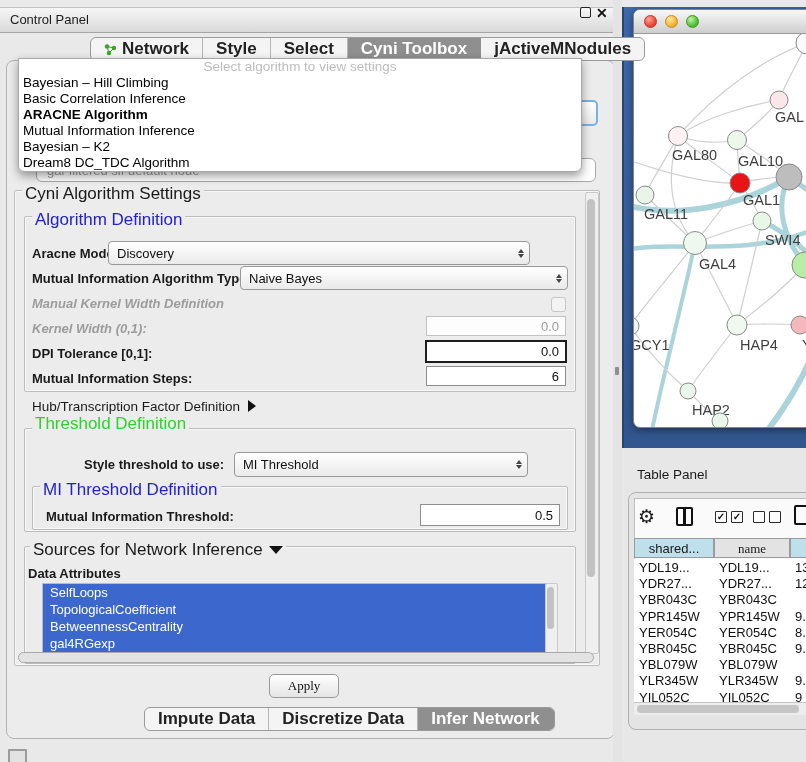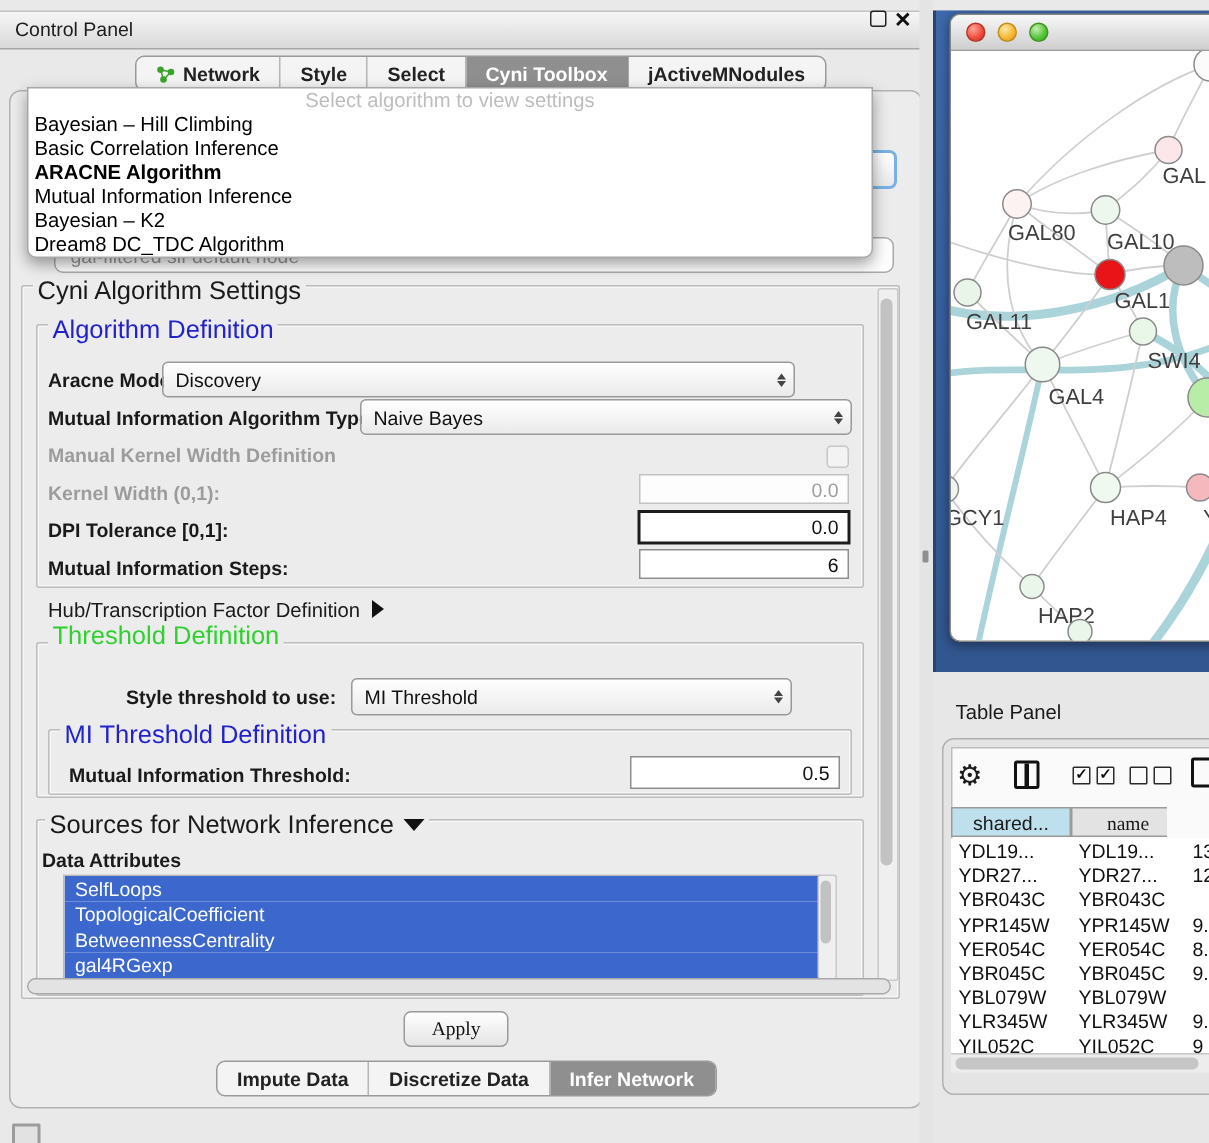--- a/index.html
+++ b/index.html
@@ -5,37 +5,37 @@
   html,body{margin:0;padding:0;}
   body{width:806px;height:762px;overflow:hidden;font-family:"Liberation Sans",sans-serif;background:#e9e9e9;}
   #root{position:relative;width:806px;height:762px;background:#e9e9e9;}
   .abs{position:absolute;}
   
   .titlebar{left:0;top:7px;width:613px;height:24px;background:linear-gradient(#f6f6f6,#d9d9d9);border-top:1px solid #c2c2c2;border-bottom:1px solid #a6a6a6;padding-left:44px;}
   .titlebar-text{left:10px;top:4px;font-size:13px;color:#1c1c1c;}
   .float-btn{left:580px;top:7px;width:9px;height:9px;border:1.7px solid #222;border-radius:2px;}
   .close-btn{left:596px;top:5px;font-weight:bold;font-size:14px;color:#111;}
   .tabbar{left:90px;top:37px;height:22px;display:flex;border:1px solid #9a9a9a;border-radius:6px;overflow:hidden;background:#f4f4f4;z-index:3;}
-  .tab{display:flex;align-items:center;gap:5px;padding:0 13px;font-size:13px;font-weight:bold;color:#222;border-right:1px solid #b5b5b5;white-space:nowrap;}
+  .tab{display:flex;align-items:center;gap:5px;padding:0 13px;font-size:17px;font-weight:bold;color:#222;border-right:1px solid #b5b5b5;white-space:nowrap;}
   .tab:last-child{border-right:none;}
   .tab.sel{background:#8f8f8f;color:#fff;border-right:1px solid #8f8f8f;}
   .panel{left:6px;top:60px;width:607px;height:677px;background:#ececec;border:1px solid #b2b2b2;border-radius:8px;}
   
   .popup{left:18px;top:58px;width:562px;height:112px;background:#ffffff;border:1px solid #a8a8a8;border-radius:0 0 6px 6px;box-shadow:0 4px 10px rgba(0,0,0,.38);z-index:10;overflow:hidden;}
   .popup .ph{height:16px;text-align:center;color:#bdbdbd;font-size:13.5px;line-height:16px;}
   .popup .item{height:16px;line-height:16px;font-size:13.5px;color:#000;padding-left:4px;white-space:nowrap;}
   .popup .item.sel{font-weight:bold;}
   
   .combo-focus{left:522px;top:100px;width:72px;height:22px;border:2px solid #78b1e6;border-radius:5px;background:linear-gradient(#fff,#e9e9e9);z-index:2;}
   .combo-behind{left:36px;top:158px;width:560px;height:24px;border:1px solid #a9a9a9;border-radius:6px;background:#fdfdfd;z-index:2;font-size:13px;color:#999;line-height:24px;padding-left:10px;box-sizing:border-box;}
   
   .group{border:1px solid #bdbdbd;border-radius:2px;box-shadow:inset 0 0 0 1px #f6f6f6;}
   .group-label{font-size:17px;background:#ececec;padding:0 3px;white-space:nowrap;z-index:2;}
   .lbl{font-size:13px;color:#1a1a1a;font-weight:bold;white-space:nowrap;}
-  .lbl.dis{color:#9c9c9c;}
+  .lbl.dis{color:#9c9c9c;font-style:italic;}
   .combo{background:linear-gradient(#ffffff,#eaeaea);border:1px solid #999;border-radius:4px;font-size:13px;color:#111;display:flex;align-items:center;box-sizing:border-box;}
   .combo .txt{flex:1;padding-left:8px;}
   .combo .stepper{width:16px;display:flex;flex-direction:column;align-items:center;gap:1px;}
   .combo .stepper i{width:0;height:0;border-left:3.5px solid transparent;border-right:3.5px solid transparent;}
   .combo .stepper .up{border-bottom:4px solid #444;}
   .combo .stepper .dn{border-top:4px solid #444;}
   .field{background:#fff;border:1px solid #8e8e8e;font-size:13px;color:#111;text-align:right;padding-right:6px;box-sizing:border-box;display:flex;align-items:center;justify-content:flex-end;}
   .field.dis{color:#9e9e9e;border-color:#c2c2c2;background:#fdfdfd;}
   .field.focus{border:2px solid #1d1d1d;}
   .chk{width:13px;height:13px;border:1.5px solid #c6c6c6;border-radius:3px;background:#f3f3f3;}
@@ -294,21 +294,21 @@
   <div class="tb-ico" style="left:638px;top:505px;font-size:19px;color:#1c1c1c;">⚙</div>
   <div class="tb-ico" style="left:676px;top:507px;width:13px;height:15px;border:2.4px solid #111;border-radius:2px;">
     <div style="position:absolute;left:5.3px;top:0;width:2.4px;height:15px;background:#111;"></div>
   </div>
   <div class="tb-ico chk-ico" style="left:715px;top:511px;">✓</div>
   <div class="tb-ico chk-ico" style="left:731px;top:511px;">✓</div>
   <div class="tb-ico chk-ico" style="left:753px;top:511px;"></div>
   <div class="tb-ico chk-ico" style="left:769px;top:511px;"></div>
   <div class="tb-ico" style="left:794px;top:505px;width:12px;height:16px;border:2.4px solid #111;border-radius:2px;background:#fafafa;"></div>
 
-  <div class="abs" id="tbl-head" style="left:634px;top:538px;width:144px;height:21px;overflow:hidden;">
+  <div class="abs" id="tbl-head" style="left:634px;top:538px;width:172px;height:21px;overflow:hidden;">
       <div class="th-cell" style="left: 0px; width: 80px; background: rgb(190, 223, 236);">shared...</div>
       <div class="th-cell" style="left: 80px; width: 76px; background: rgb(227, 227, 227); font-family: Liberation Serif, serif;">name</div>
       <div class="th-cell" style="left: 156px; width: 60px; background: rgb(190, 223, 236);">A</div>
     </div>
   <div class="abs" id="tbl-rows" style="left:634px;top:559px;width:172px;height:143px;overflow:hidden;background:#fff;">
       <div class="tbl-row" style="position: relative; height: 16.2px;">
         <span style="left: 5px; top: 1px;">YDL19...</span>
         <span style="left: 85px; top: 1px;">YDL19...</span>
         <span style="left: 161px; top: 1px;">13</span>
       </div>

